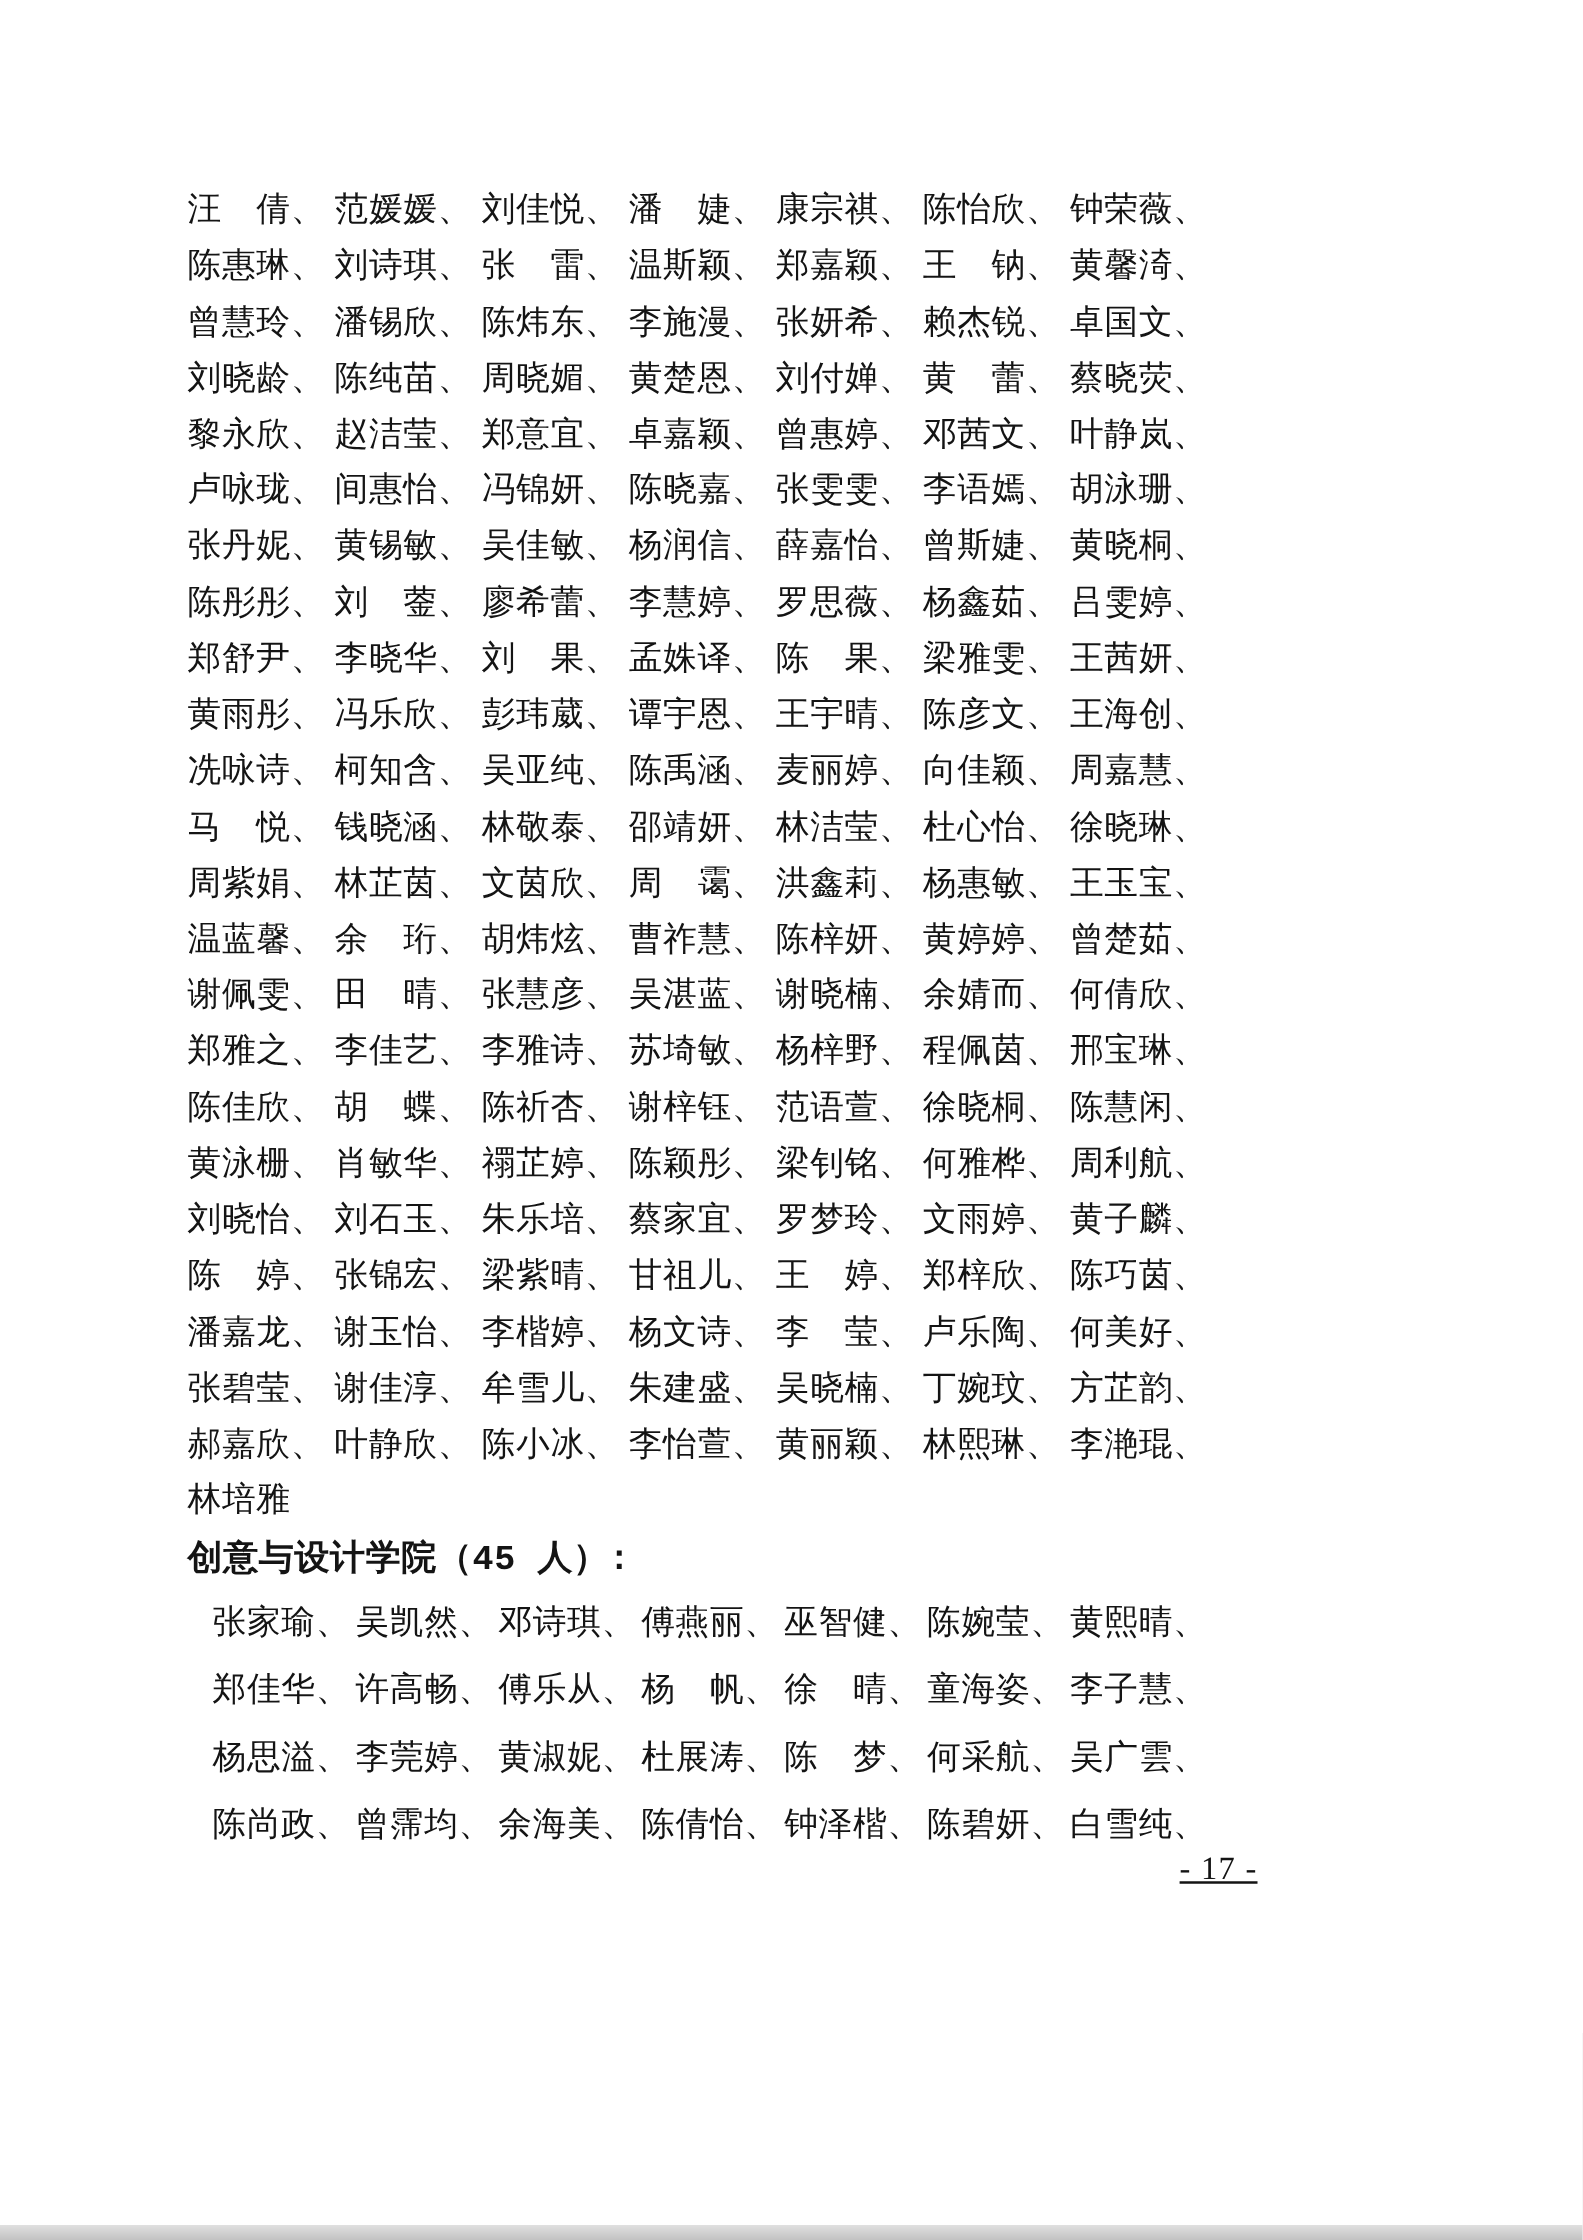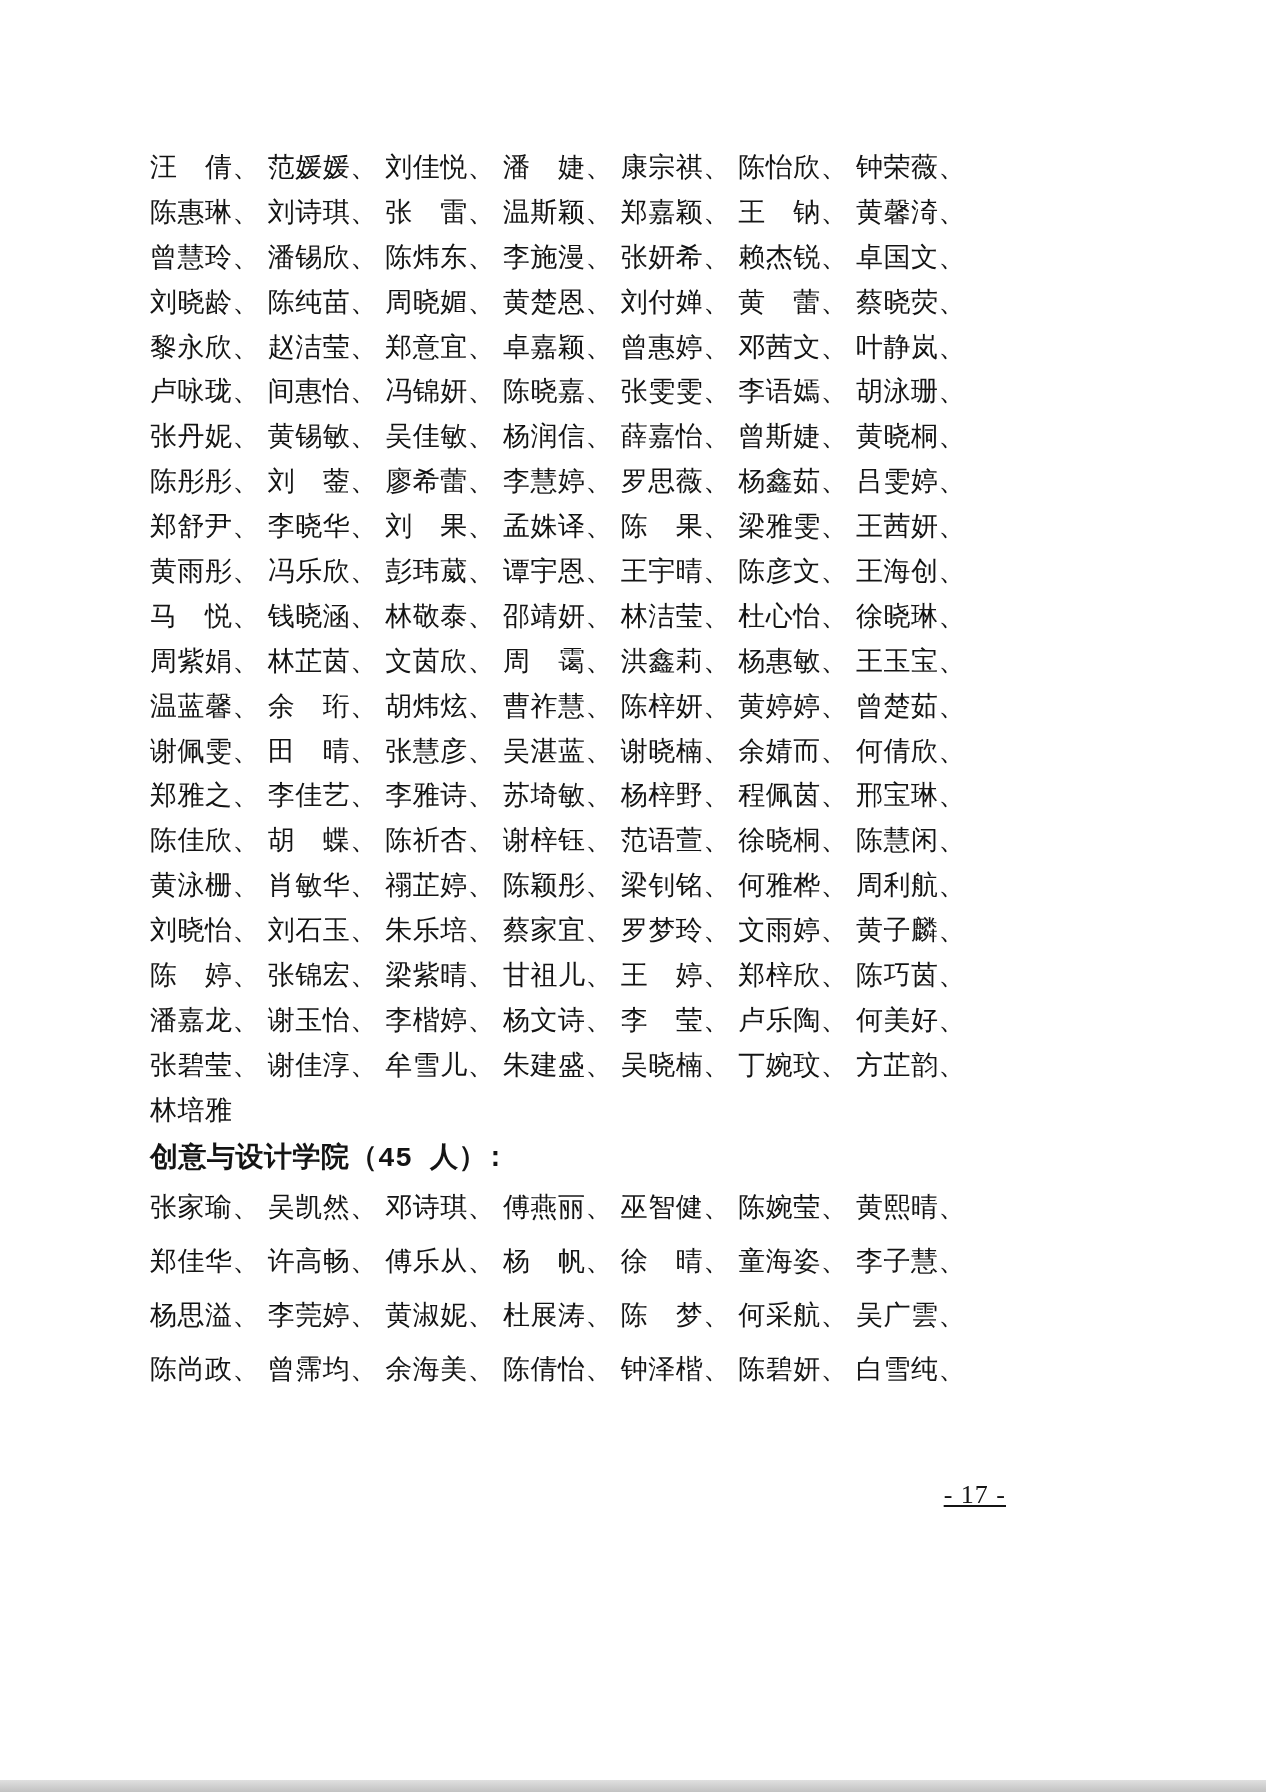--- a/index.html
+++ b/index.html
@@ -23,20 +23,21 @@
     display:flex;justify-content:space-between;
     height:44.9px;align-items:center;
     font-size:27px;line-height:1;
     white-space:nowrap;
   }
   .row-b{
     display:flex;justify-content:space-between;
     height:54px;align-items:center;
     font-size:27px;line-height:1;
     white-space:nowrap;
+    margin-left:20px;
   }
   .name{display:inline-block;letter-spacing:0.5px;}
   .heading{
     height:48px;display:flex;align-items:center;
     font-size:28px;font-weight:bold;
     letter-spacing:0.5px;
     font-family:Liberation Mono, monospace;
   }
   .pagenum{
     position:absolute;
@@ -141,20 +142,29 @@
         <div class="row-a">
           <span class="name">黄雨彤、</span>
           <span class="name">冯乐欣、</span>
           <span class="name">彭玮葳、</span>
           <span class="name">谭宇恩、</span>
           <span class="name">王宇晴、</span>
           <span class="name">陈彦文、</span>
           <span class="name">王海创、</span>
         </div>
         <div class="row-a">
+          <span class="name">冼咏诗、</span>
+          <span class="name">柯知含、</span>
+          <span class="name">吴亚纯、</span>
+          <span class="name">陈禹涵、</span>
+          <span class="name">麦丽婷、</span>
+          <span class="name">向佳颖、</span>
+          <span class="name">周嘉慧、</span>
+        </div>
+        <div class="row-a">
           <span class="name">马　悦、</span>
           <span class="name">钱晓涵、</span>
           <span class="name">林敬泰、</span>
           <span class="name">邵靖妍、</span>
           <span class="name">林洁莹、</span>
           <span class="name">杜心怡、</span>
           <span class="name">徐晓琳、</span>
         </div>
         <div class="row-a">
           <span class="name">周紫娟、</span>
@@ -238,20 +248,29 @@
           <span class="name">何美好、</span>
         </div>
         <div class="row-a">
           <span class="name">张碧莹、</span>
           <span class="name">谢佳淳、</span>
           <span class="name">牟雪儿、</span>
           <span class="name">朱建盛、</span>
           <span class="name">吴晓楠、</span>
           <span class="name">丁婉玟、</span>
           <span class="name">方芷韵、</span>
+        </div>
+        <div class="row-a">
+          <span class="name">郝嘉欣、</span>
+          <span class="name">叶静欣、</span>
+          <span class="name">陈小冰、</span>
+          <span class="name">李怡萱、</span>
+          <span class="name">黄丽颖、</span>
+          <span class="name">林熙琳、</span>
+          <span class="name">李滟琨、</span>
         </div>
         <div class="row-a">
           <span class="name">林培雅</span>
         </div>
       </div>
     <div class="heading">创意与设计学院（45 人）:</div>
     <div class="roster" id="list-b">
         <div class="row-b">
           <span class="name">张家瑜、</span>
           <span class="name">吴凯然、</span>

